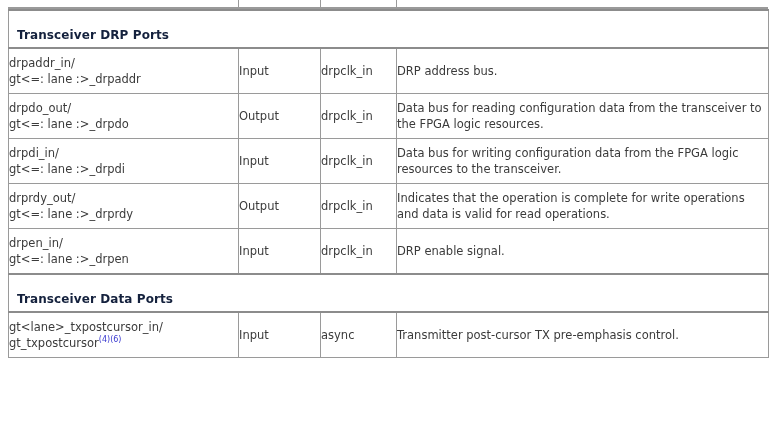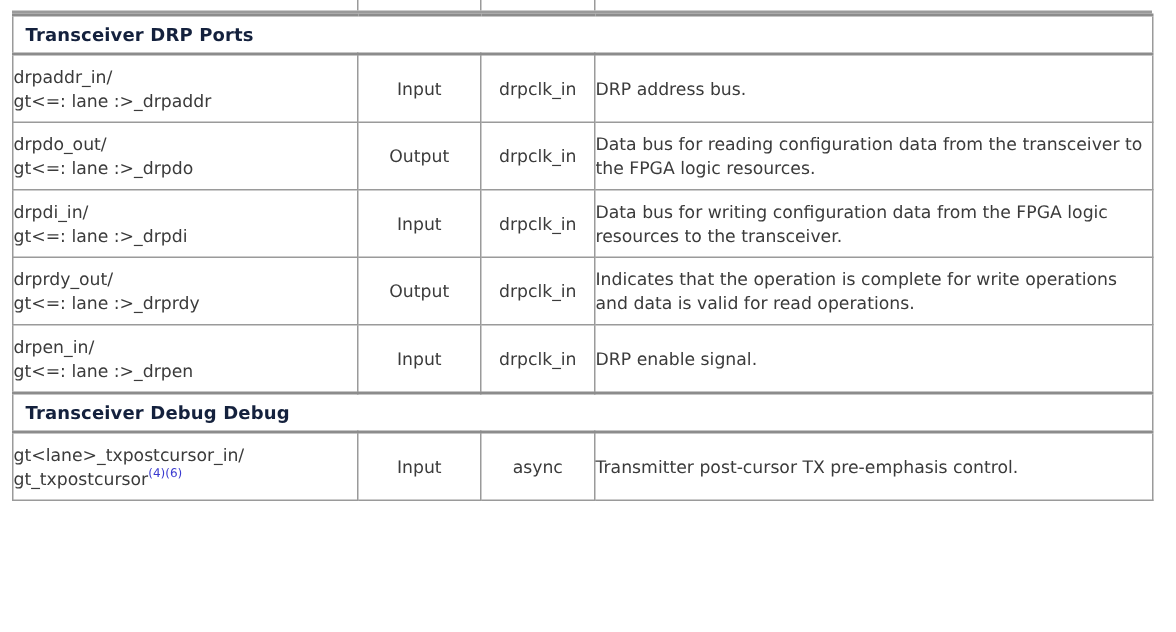--- a/index.html
+++ b/index.html
@@ -58,41 +58,41 @@
     background: #ffffff;
   }
 
   
   tr.section-row td {
     border-left: 1px solid #9a9a9a;
     border-right: 1px solid #9a9a9a;
     border-top: 2px solid #8c8c8c;
     border-bottom: 2px solid #8c8c8c;
     height: 24px;
-    padding: 0 0 0 8px;
+    padding: 12px 0 0 8px;
   }
   .section-title {
     font-weight: bold;
     font-size: 12px;
     color: #14213d;
     letter-spacing: .1px;
     white-space: nowrap;
   }
 
   
   tr.data-row td {
     height: 44px;
   }
   td.c-signal {
     padding: 5px 6px 5px 8px;
     line-height: 1.42;
     margin-top: 46px;
   }
   td.c-dir, td.c-clk {
-    text-align: center;
+    text-align: left;
     padding: 4px 4px;
     white-space: nowrap;
   }
   td.c-desc {
     padding: 5px 10px 5px 8px;
     line-height: 1.42;
   }
 
   .sig-line { display: block; white-space: nowrap; }
 
@@ -183,21 +183,21 @@
           <span class="sig-line">gt&lt;=: lane :&gt;_drpen</span>
         </td>
         <td class="c-dir">Input</td>
         <td class="c-clk">drpclk_in</td>
         <td class="c-desc">DRP enable signal.</td>
       </tr>
 
 
       <tr class="section-row">
         <td colspan="4">
-          <span class="section-title">Transceiver Debug Debug</span>
+          <span class="section-title">Transceiver Data Ports</span>
         </td>
       </tr>
 
       <tr class="data-row">
         <td class="c-signal">
           <span class="sig-line">gt&lt;lane&gt;_txpostcursor_in/</span>
           <span class="sig-line"><span>gt_txpostcursor</span><span class="fn">(4)(6)</span></span>
         </td>
         <td class="c-dir">Input</td>
         <td class="c-clk">async</td>

